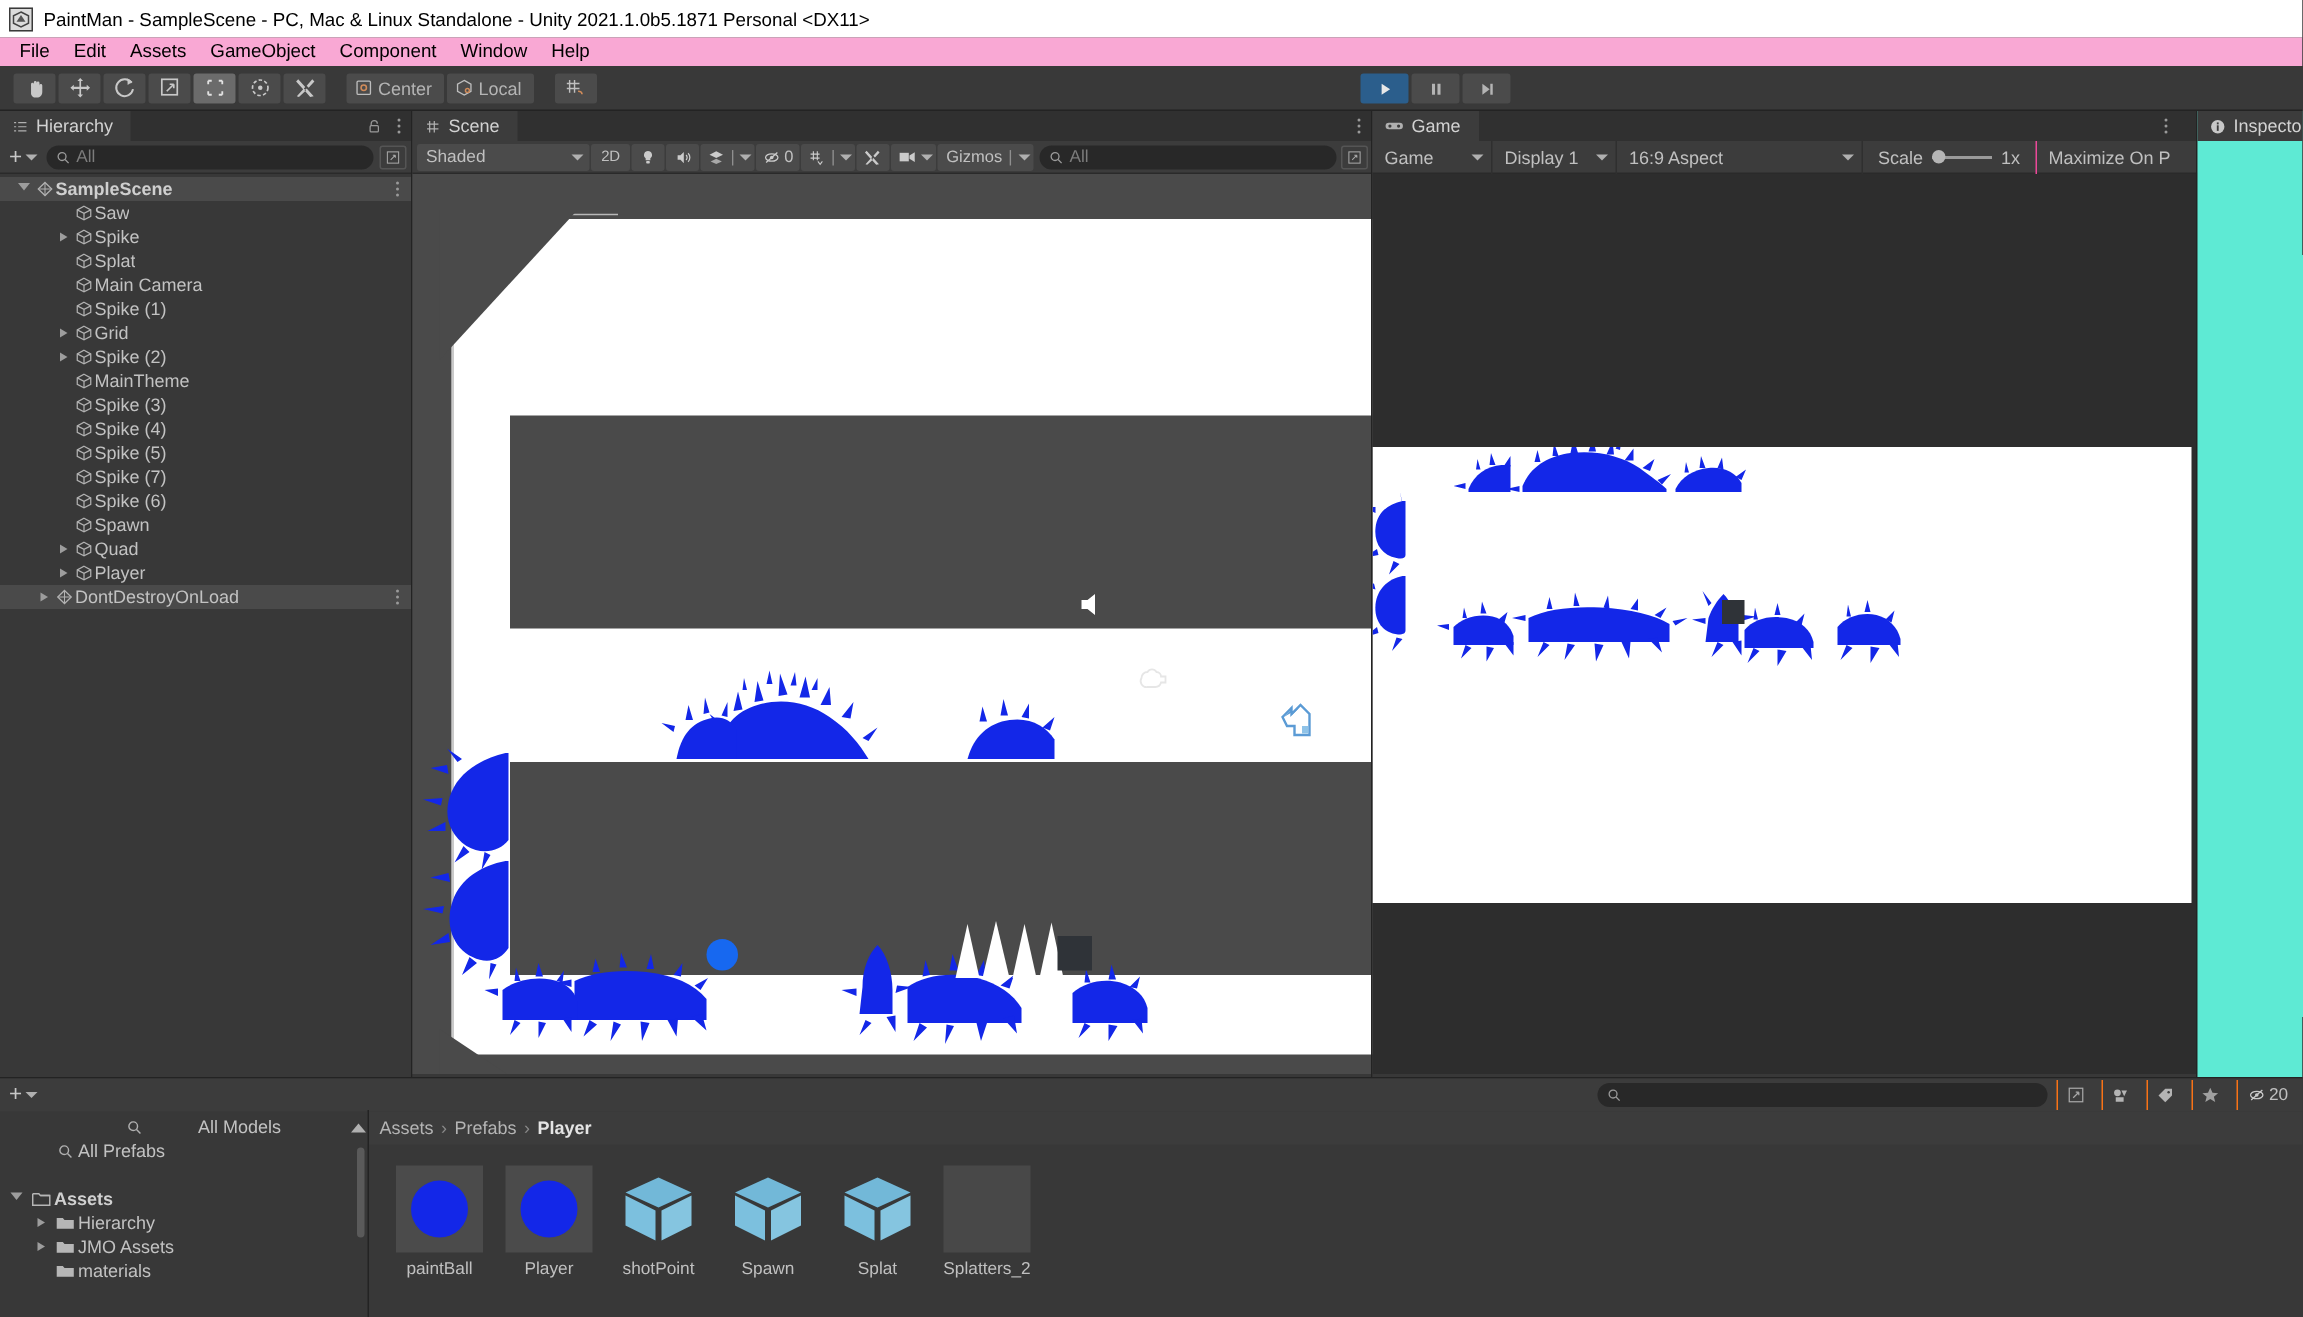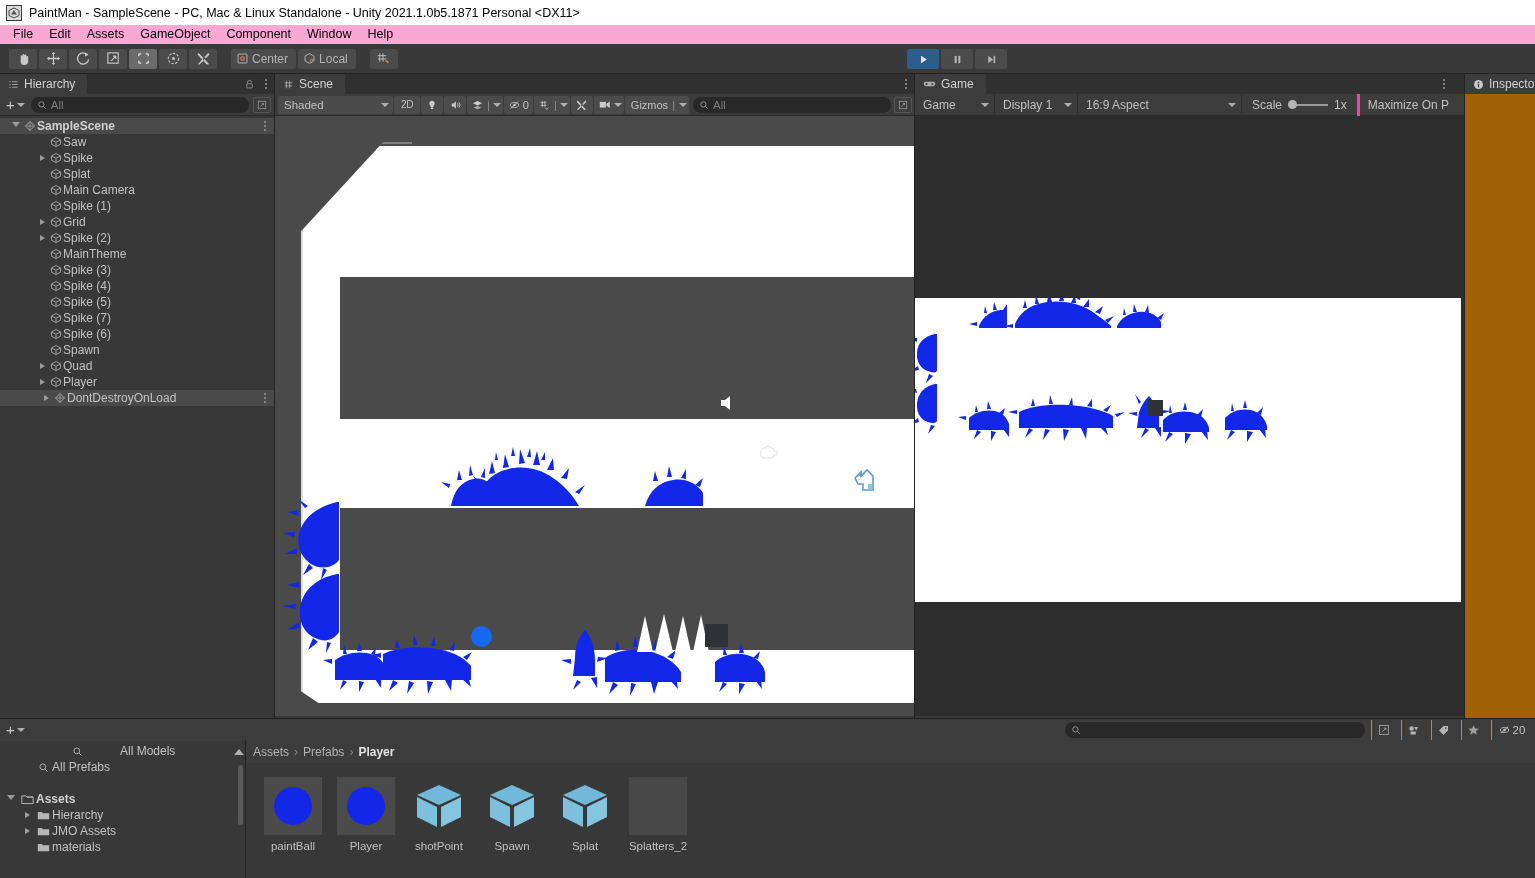--- a/index.html
+++ b/index.html
@@ -151,34 +151,34 @@
     height:22px; background:#3c3c3c; display:flex; align-items:center;
     gap:0px; border-bottom:1px solid #2a2a2a;
   }
   .gv-dd {
     height:22px; display:flex; align-items:center; justify-content:space-between;
     padding:0 5px 0 8px; font-size:12px; color:#c0c0c0; cursor:default;
     border-right:1px solid #2f2f2f;
   }
   .gv-scale {
     height:22px; display:flex; align-items:center; gap:6px; padding:0 10px;
-    font-size:12px; color:#c0c0c0; border-right:3px solid #ec4899; cursor:default;
+    font-size:12px; color:#c0c0c0; border-right:1px solid #ec4899; cursor:default;
   }
   .slider { width:40px; height:12px; position:relative; display:flex; align-items:center; }
   .slider .track { width:100%; height:2px; background:#9a9a9a; }
   .slider .knob { position:absolute; left:0; width:9px; height:9px; border-radius:50%; background:#b5b5b5; }
   .gv-max {
     height:22px; display:flex; align-items:center; padding:0 8px;
     font-size:12px; color:#c0c0c0; cursor:default; overflow:hidden; white-space:nowrap;
   }
   .gv-canvas { position:relative; width:620px; height:600px; background:#2d2d2d; overflow:hidden; }
   .gv-view { position:absolute; background:#ffffff; }
 
   
-  #inspector { left:1465px; top:74px; width:70px; height:644px; background:#a16207; }
+  #inspector { left:1465px; top:74px; width:70px; height:644px; background:#5eead4; }
 
   
   #project { left:0; top:718px; width:1535px; height:160px; background:#383838; border-top:1px solid #232323; }
   .pj-toolbar { height:22px; background:#3c3c3c; display:flex; align-items:center; padding:0 4px; gap:6px; }
   .pj-body { display:flex; height:116px; }
   .pj-tree { width:245px; background:#383838; position:relative; overflow:hidden; padding-top:2px; }
   .pj-grid { flex:1; background:#383838; position:relative; }
   .pj-breadbar {
     height:22px; background:#3c3c3c; display:flex; align-items:center;
     padding:0 8px; gap:5px; font-size:12px;
@@ -549,21 +549,21 @@
             <i></i>
           </span>
           <span class="h-icon">
             <svg width="12" height="12" viewBox="0 0 16 16">
               <polygon points="8,2 14,5.2 14,11 8,14 2,11 2,5.2" fill="none" stroke="#b2b2b2" stroke-width="1.1"></polygon>
               <path d="M2,5.2 L8,8.3 L14,5.2 M8,8.3 V14" fill="none" stroke="#b2b2b2" stroke-width="1.1"></path>
             </svg>
           </span>
           <span class="h-label">Player</span>
         </div>
-        <div class="h-row sel" style="padding-left: 40px;">
+        <div class="h-row sel" style="padding-left: 23px;">
           <span class="h-arrow">
             <i></i>
           </span>
           <span class="h-icon">
             <svg width="12" height="12" viewBox="0 0 16 16">
               <polygon points="8,2.2 14,8 8,13.8 2,8" fill="none" stroke="#b2b2b2" stroke-width="1.1"></polygon>
               <path d="M8,2.2 L8,13.8 M2,8 L14,8" stroke="#b2b2b2" stroke-width="0.9"></path>
             </svg>
           </span>
           <span class="h-label">DontDestroyOnLoad</span>
@@ -941,21 +941,21 @@
             <path d="M3 12.5L13 3.5" stroke="#cbcbcb" stroke-width="1.2"></path>
           </svg>
         <span>20</span>
       </div>
     </div>
 
     <div class="pj-body">
       <div class="pj-tree" id="project-tree">
         <span class="pj-scroll-up"></span>
         <span class="pj-scrollbar"></span>
-      <div class="pt-row" style="padding-left: 20px; gap: 34px;">
+      <div class="pt-row" style="padding-left: 32px; gap: 34px;">
             <span class="pt-arrow"></span>
             <span class="pt-ic">
               <svg width="11" height="11" viewBox="0 0 16 16">
                 <circle cx="7" cy="7" r="4.2" fill="none" stroke="#b0b0b0" stroke-width="1.4"></circle>
                 <path d="M10.2 10.2L14 14" stroke="#b0b0b0" stroke-width="1.4"></path>
               </svg>
             </span>
             <span class="lbl">All Models</span>
           </div>
           <div class="pt-row" style="padding-left: 20px;">

